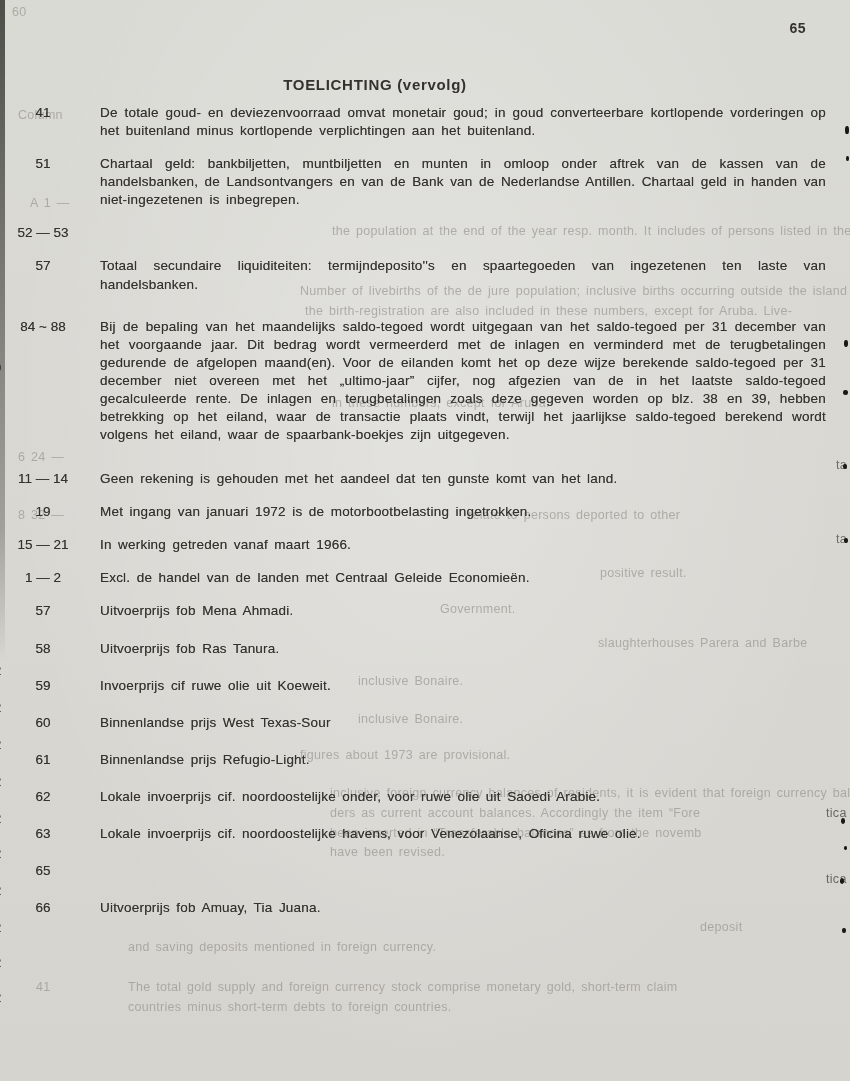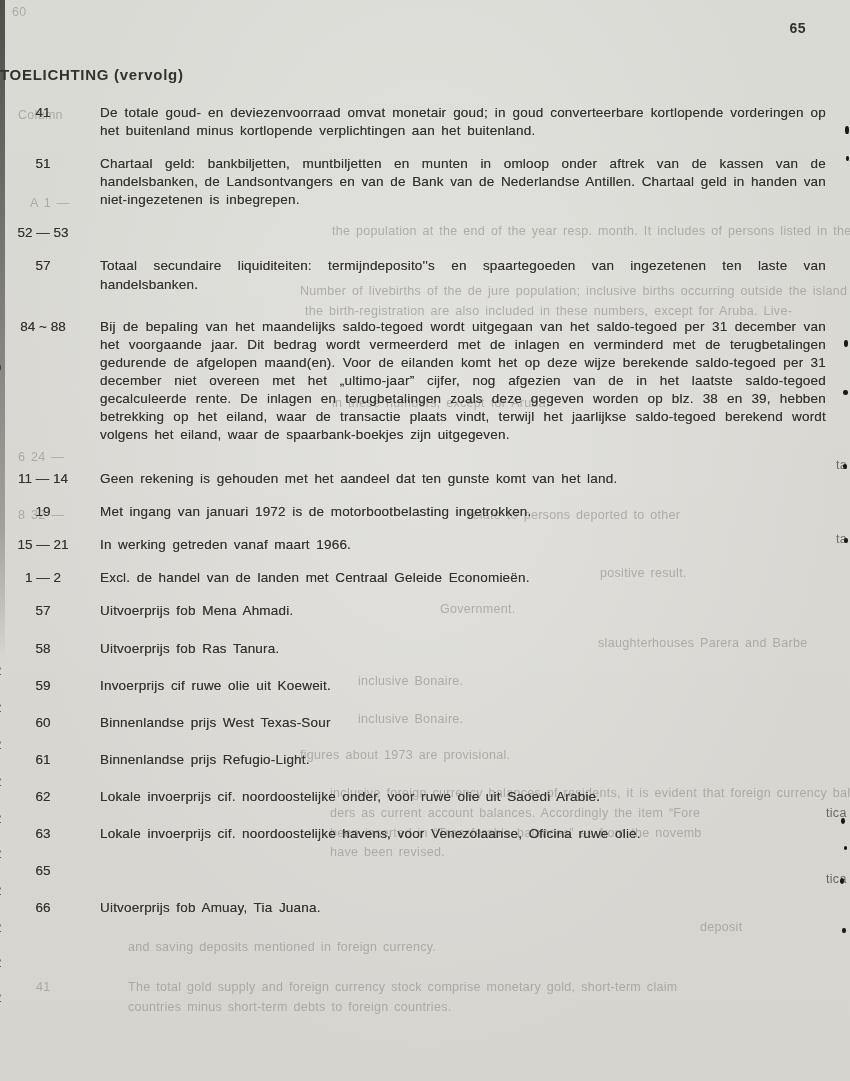--- a/index.html
+++ b/index.html
@@ -16,21 +16,22 @@
   }
   .edge-strip{
     position:absolute;left:0;top:0;width:5px;height:660px;
     background:linear-gradient(180deg, rgba(30,30,28,.75), rgba(60,58,54,.35) 80%, rgba(60,58,54,0));
   }
   .page-number{
     position:absolute;top:20px;right:44px;
     font-size:14px;font-weight:700;letter-spacing:.5px;
   }
   .title{
-    position:absolute;top:66px;left:0;width:730px;margin:0;
+    position:absolute;top:66px;left:0;width:730px;margin:10px;
+    text-align:center;
     font-size:15px;font-weight:700;letter-spacing:.7px;
   }
   .notes{
     position:absolute;top:104px;left:0;width:826px;
   }
   .note{display:flex;margin-bottom:15px;}
   .note.g2{margin-bottom:19px;}
   .note.gbig{margin-bottom:26px;margin-top:24px;}
   .ref{
     flex:none;width:86px;

